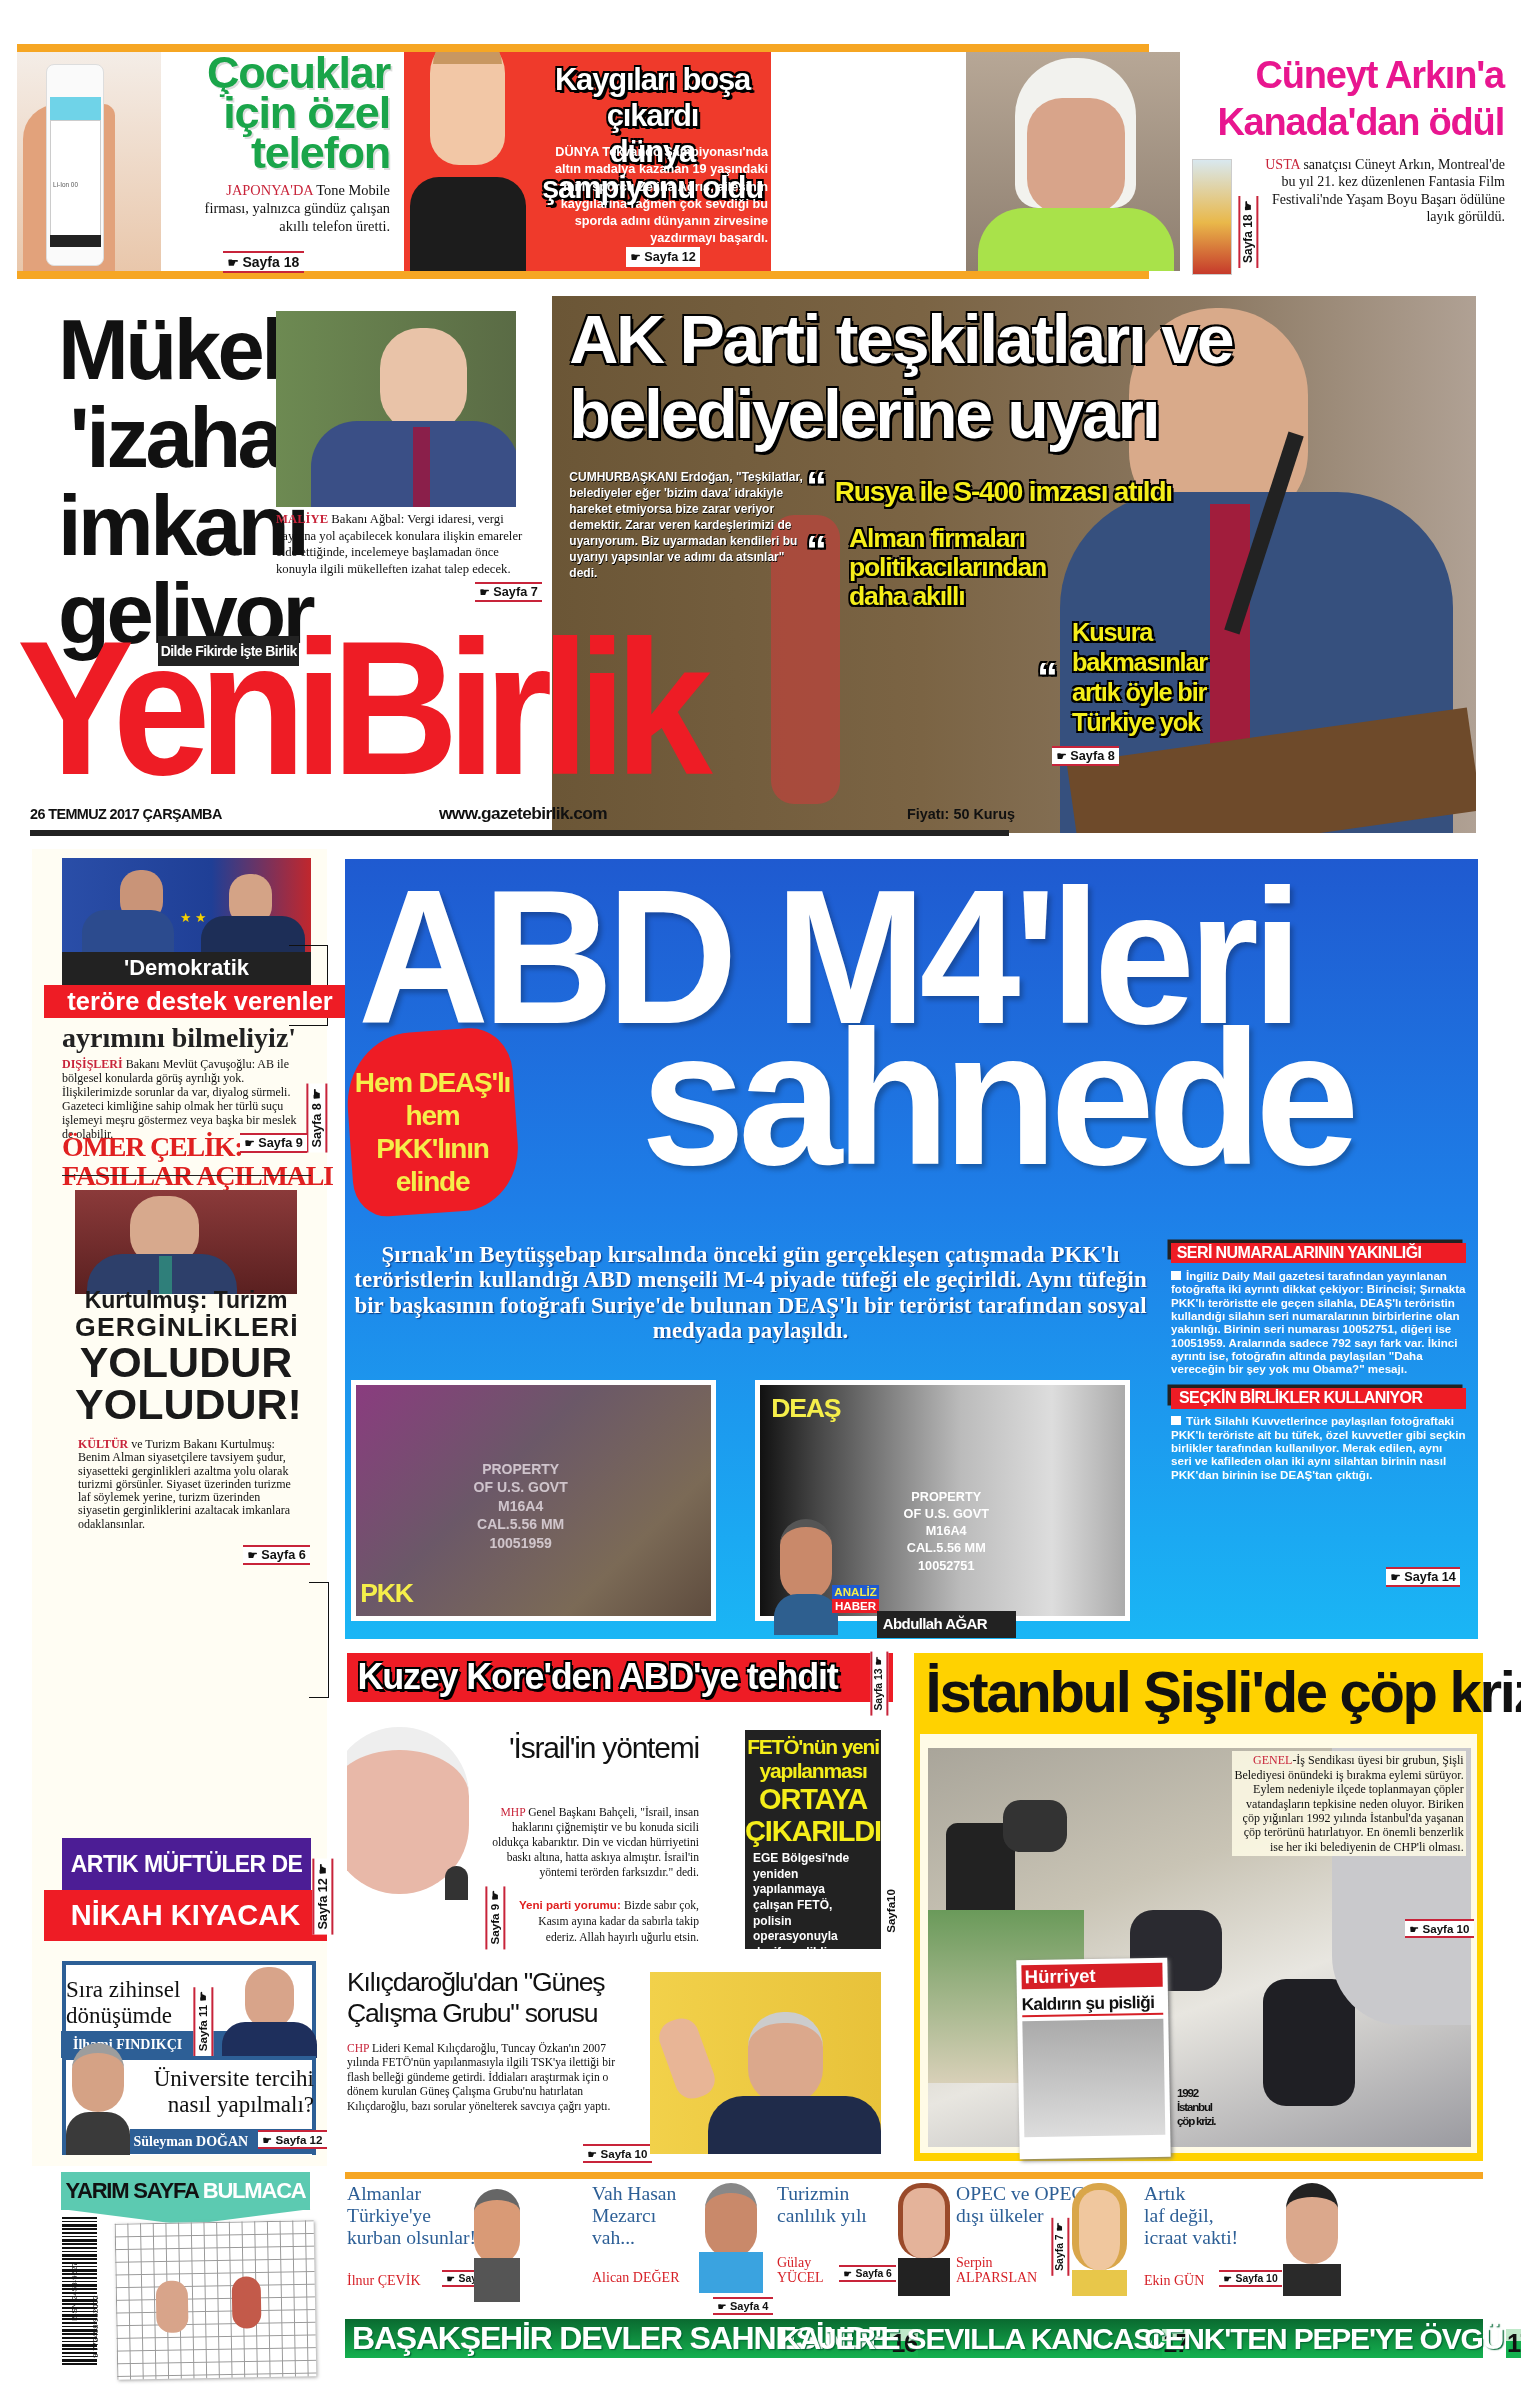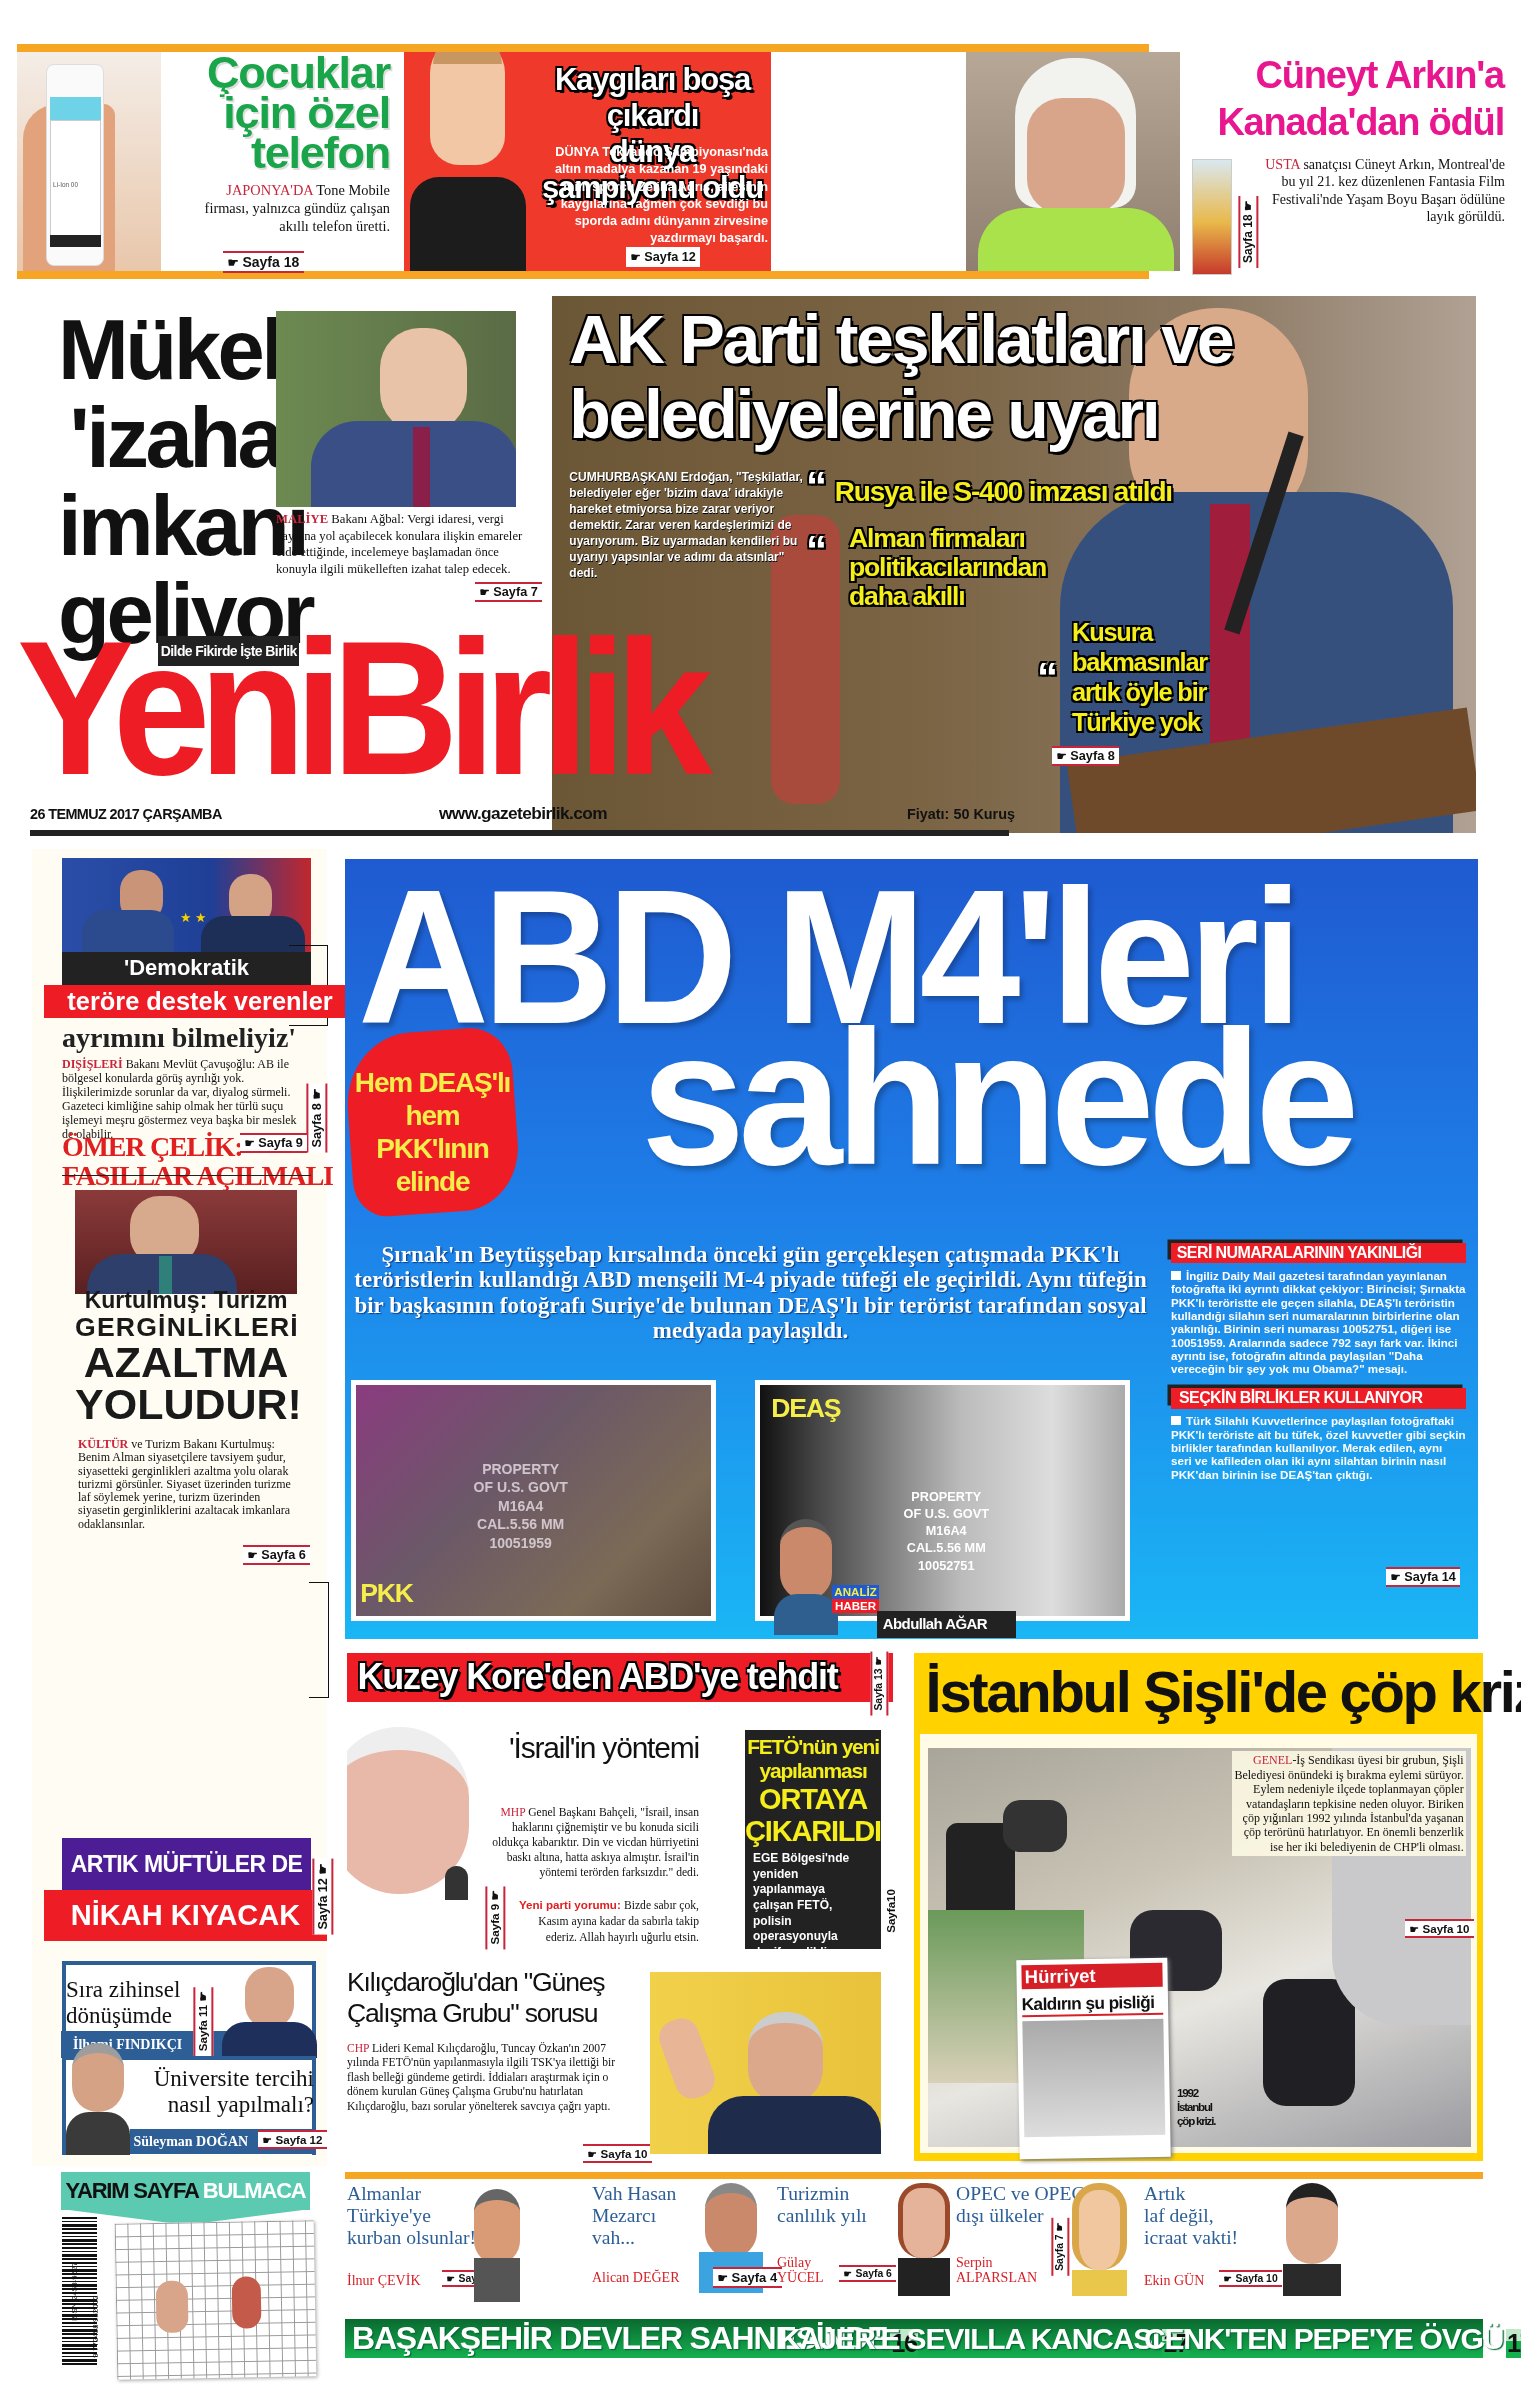--- a/index.html
+++ b/index.html
@@ -158,21 +158,21 @@
 
 <div class="abs" style="left:62px;top:1175px;width:249px;height:1.2px;background:#222"></div>
 <div class="abs" style="left:75px;top:1190px;width:222px;height:104px;background:linear-gradient(180deg,#8b3a3a,#5a2020);overflow:hidden">
   <div class="abs" style="left:55px;top:5.8px;width:69px;height:69px;background:#d7a98d;border-radius:29px"></div>
   <div class="abs" style="left:11.6px;top:64px;width:150px;height:58px;background:#2d3f6a;border-radius:35px 35px 0 0"></div>
   <div class="abs" style="left:84px;top:66px;width:12.7px;height:40px;background:#2f7f7a"></div>
 </div>
 <div class="abs" style="left:75px;top:1288px;width:222px;text-align:center;font-weight:bold;color:#1a1a1a">
   <div style="font-size:23px;line-height:25.4px">Kurtulmuş: Turizm</div>
   <div style="font-size:26.6px;line-height:28px;letter-spacing:1.2px">GERGİNLİKLERİ</div>
-  <div style="font-size:43px;line-height:42px">AZALTMA</div>
+  <div style="font-size:43px;line-height:42px">YOLUDUR</div>
   <div style="font-size:43px;line-height:42px">YOLUDUR!</div>
 </div>
 <div class="abs serif" style="left:78px;top:1438px;width:225px;font-size:12px;line-height:13.3px">
   <span class="red" style="font-weight:bold">KÜLTÜR</span> <span>ve Turizm Bakanı Kurtulmuş: Benim Alman siyasetçilere tavsiyem şudur, siyasetteki gerginlikleri azaltma yolu olarak turizmi görsünler. Siyaset üzerinden turizme laf söylemek yerine, turizm üzerinden siyasetin gerginliklerini azaltacak imkanlara odaklansınlar.</span>
 </div>
 <div class="abs sayfa" style="left:243px;top:1545px;font-size:12.7px"><span class="hand">☛</span><span>Sayfa 6</span></div>
 
 <div class="abs" style="left:309px;top:1582px;width:20px;height:116px;border-top:1.7px solid #111;border-right:1.7px solid #111;border-bottom:1.7px solid #111"></div>
 <div class="abs" style="left:62px;top:1838px;width:249px;height:52px;background:#4c1d95;color:#fff;font-size:23px;font-weight:bold;line-height:52px;text-align:center;letter-spacing:-0.6px">ARTIK MÜFTÜLER DE</div>
 <div class="abs" style="left:44px;top:1890px;width:283px;height:51px;background:#ee1c25;color:#fff;font-size:29px;font-weight:bold;line-height:51px;text-align:center">NİKAH KIYACAK</div>
@@ -360,21 +360,21 @@
   <div class="abs serif" style="left:0;top:0;font-size:19.6px;line-height:22px;color:#2d5f96">
     <div>Vah Hasan</div>
       <div>Mezarcı</div>
       <div>vah...</div>
   </div>
   <div class="abs serif" style="left:0;top:87px;font-size:14px;color:#d61f26">Alican DEĞER</div>
   <div class="abs" style="left:107px;top:0;width:64px;height:110px;overflow:hidden">
     <div class="abs" style="left:5.8px;top:0;width:52px;height:75px;background:#c9896a;border-radius:26px;border-top:10.4px solid #888"></div>
     <div class="abs" style="left:0;top:69px;width:64px;height:46px;background:#3aa3e0"></div>
   </div>
-  <div class="abs sayfa" style="left:121px;top:84px;font-size:13px"><span class="hand">☛</span><span>Sayfa 4</span></div>
+  <div class="abs sayfa" style="left:121px;top:114px;font-size:11px"><span class="hand">☛</span><span>Sayfa 4</span></div>
 </div>
 <div class="abs" style="left:777px;top:2183px;width:173px;height:118px">
   <div class="abs serif" style="left:0;top:0;font-size:19.6px;line-height:22px;color:#2d5f96">
     <div>Turizmin</div>
       <div>canlılık yılı</div>
   </div>
   <div class="abs serif" style="left:0;top:72px;width:58px;font-size:14px;line-height:15px;color:#d61f26">Gülay YÜCEL</div>
   <div class="abs sayfa" style="left:62px;top:82px;font-size:10.4px"><span class="hand">☛</span><span>Sayfa 6</span></div>
   <div class="abs" style="left:121px;top:0;width:52px;height:113px;overflow:hidden">
     <div class="abs" style="left:0;top:0;width:52px;height:75px;background:#e4b39a;border-radius:23px;border:5.8px solid #9a4a2a;border-bottom:none"></div>

